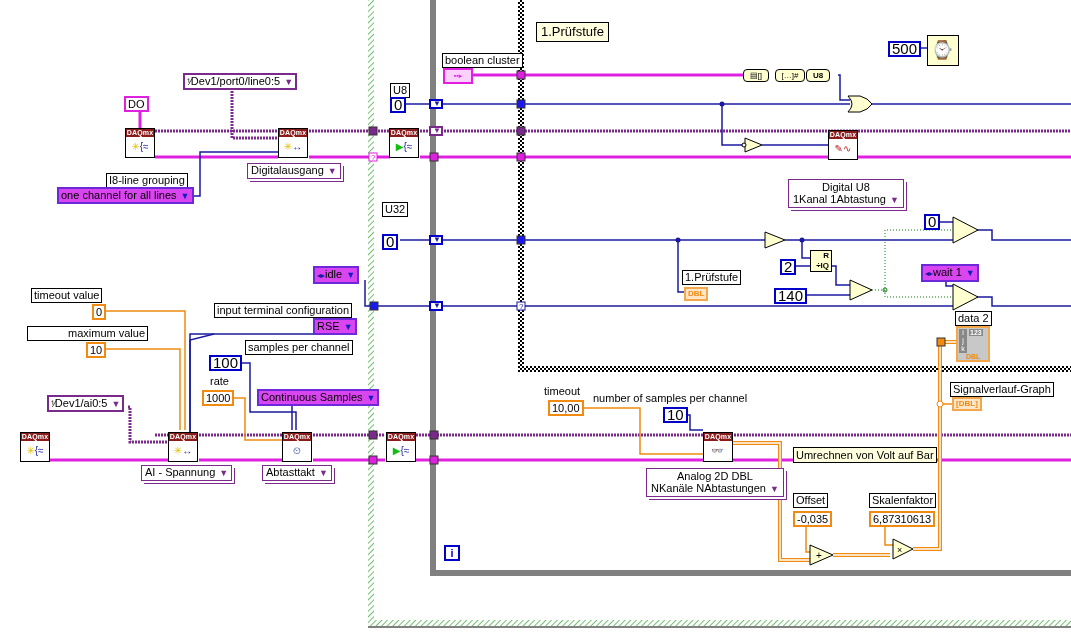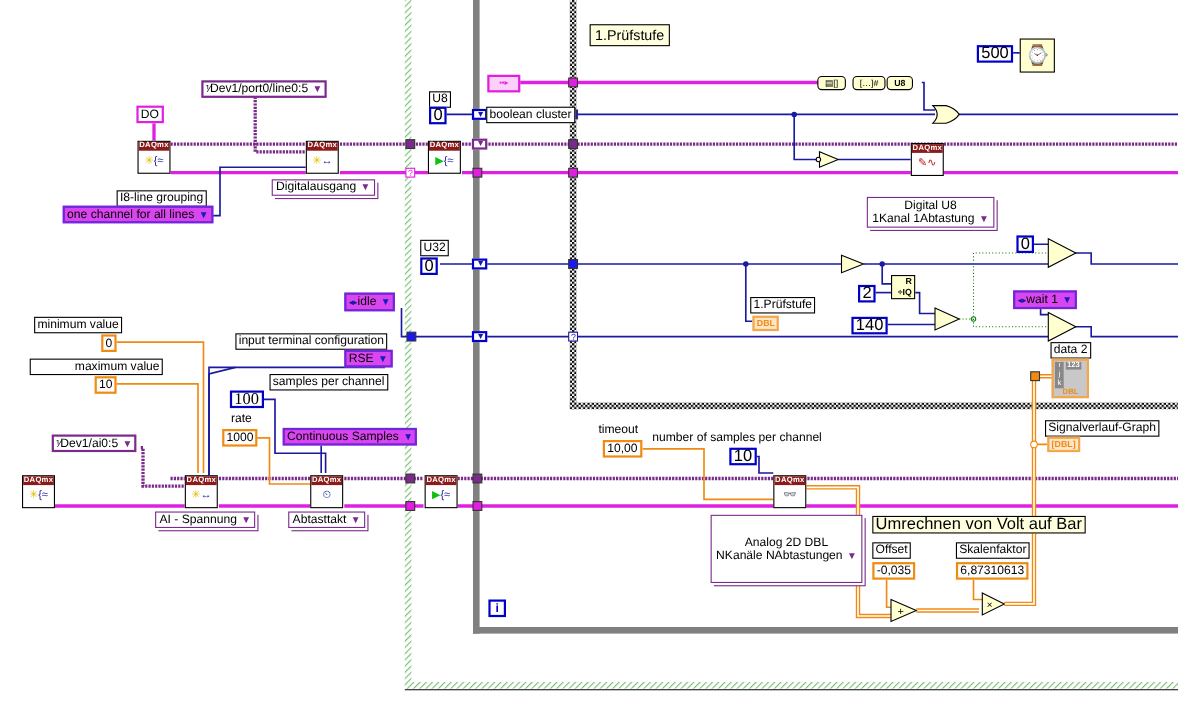--- a/index.html
+++ b/index.html
@@ -188,21 +188,21 @@
     <span style="position:absolute;left:2px;top:-2px;color:#7a2a8a;font-size:8px;">▼</span>
   </div>
 <div class="sr" style="left:429px;top:235px;">
     <span style="position:absolute;left:2px;top:-2px;color:#1a1aa0;font-size:8px;">▼</span>
   </div>
 <div class="sr" style="left:429px;top:301px;">
     <span style="position:absolute;left:2px;top:-2px;color:#1a1aa0;font-size:8px;">▼</span>
   </div>
 
 <div class="cmt" style="left:536px;top:22px;">1.Prüfstufe</div>
-<div class="cmt" style="left:793px;top:469px;font-size:15px;line-height:12px;padding:1px 2px;">Umrechnen von Volt auf Bar</div>
+<div class="cmt" style="left:793px;top:447px;font-size:11px;line-height:12px;padding:1px 2px;">Umrechnen von Volt auf Bar</div>
 
 <div class="const-pink" style="left:124px;top:96px;">DO</div>
 <div class="pring" style="left:183px;top:73px;"><span style="font-size:9px;">⅟</span><span>Dev1/port0/line0:5</span><span class="arr" style="color:#7a2a8a;">▼</span></div>
 <div class="vi" style="left:125px;top:128px;">
     <div class="hdr">DAQmx</div>
     <div class="body"><span style="color:#e0c000;">✳</span><span style="color:#1a1aa0;">{≈</span></div>
   </div>
 <div class="vi" style="left:278px;top:128px;">
     <div class="hdr">DAQmx</div>
     <div class="body"><span style="color:#e0c000;">✳</span><span style="color:#1a1aa0;">↔</span></div>
@@ -211,40 +211,40 @@
 <div class="lbl" style="left:106px;top:173px;">I8-line grouping</div>
 <div class="ring" style="left:57px;top:187px;"><span>one channel for all lines</span><span class="arr">▼</span></div>
 
 <div class="lbl" style="left:390px;top:83px;">U8</div>
 <div class="const-blue" style="left:390px;top:97px;">0</div>
 <div class="vi" style="left:389px;top:128px;">
     <div class="hdr">DAQmx</div>
     <div class="body"><span style="color:#10c010;">▶</span><span style="color:#1a1aa0;">{≈</span></div>
   </div>
 
-<div class="lbl" style="left:442px;top:53px;margin-top:44px;">boolean cluster</div>
+<div class="lbl" style="left:442px;top:53px;">boolean cluster</div>
 <div class="abs" style="left:443px;top:68px;width:26px;height:12px;border:2px solid #e020e0;background:#fbd0fb;font-size:7px;color:#e020e0;text-align:center;line-height:12px;">▪▪▸</div>
 
 <div class="abs" style="left:743px;top:69px;width:24px;height:11px;background:#ffffd0;border:1px solid #000;border-radius:4px;font-size:8px;line-height:11px;text-align:center;">▤[]</div>
 <div class="abs" style="left:775px;top:69px;width:28px;height:11px;background:#ffffd0;border:1px solid #000;border-radius:4px;font-size:8px;line-height:11px;text-align:center;">[…]#</div>
 <div class="abs" style="left:806px;top:69px;width:22px;height:11px;background:#ffffd0;border:1px solid #000;border-radius:4px;font-size:8px;font-weight:bold;line-height:11px;text-align:center;">U8</div>
 
 <div class="const-blue" style="left:888px;top:41px;">500</div>
 <div class="abs" style="left:927px;top:35px;width:30px;height:29px;background:#ffffd0;border:1px solid #000;text-align:center;font-size:18px;line-height:29px;"><span>⌚</span></div>
 
 <div class="vi" style="left:828px;top:130px;">
     <div class="hdr">DAQmx</div>
     <div class="body" style="color:#c02020;">✎∿</div>
   </div>
 <div class="polyring" style="left:788px;top:163px;text-align:center;line-height:12px;padding:1px 4px;margin-top:16px;">
     <div>Digital U8</div>
     <div><span>1Kanal 1Abtastung</span><span class="arr">▼</span></div>
   </div>
 
-<div class="lbl" style="left:382px;top:218px;">U32</div>
+<div class="lbl" style="left:382px;top:202px;">U32</div>
 <div class="const-blue" style="left:382px;top:234px;">0</div>
 <div class="ring" style="left:313px;top:266px;"><span style="color:#1a1aa0;font-size:8px;">◂▸</span><span>idle</span><span class="arr">▼</span></div>
 
 <div class="lbl" style="left:682px;top:270px;">1.Prüfstufe</div>
 <div class="ind" style="left:684px;top:287px;">DBL</div>
 
 <div class="abs" style="left:810px;top:250px;width:22px;height:22px;background:#ffffd0;border:1px solid #000;font-size:8px;font-weight:bold;line-height:10px;text-align:right;padding-right:2px;box-sizing:border-box;">R<br>÷IQ</div>
 <div class="const-blue" style="left:780px;top:259px;">2</div>
 <div class="const-blue" style="left:774px;top:288px;">140</div>
 <div class="const-blue" style="left:924px;top:214px;">0</div>
@@ -253,29 +253,29 @@
 <div class="lbl" style="left:955px;top:311px;">data 2</div>
 <div class="abs" style="left:956px;top:326px;width:34px;height:36px;border:2px solid #f3a64a;background:#c8c8c8;box-sizing:border-box;">
   <div style="position:absolute;left:1px;top:1px;width:8px;font-size:7px;line-height:8px;background:#888;color:#fff;text-align:center;">i<br>j<br>k</div>
   <div style="position:absolute;left:11px;top:1px;font-size:7px;font-weight:bold;background:#888;color:#fff;padding:0 1px;">123</div>
   <div style="position:absolute;left:8px;bottom:0;font-size:7px;font-weight:bold;color:#f08a10;">DBL</div>
 </div>
 
 <div class="lbl" style="left:950px;top:382px;">Signalverlauf-Graph</div>
 <div class="ind" style="left:952px;top:397px;">[<span>DBL</span>]</div>
 
-<div class="lbl" style="left:31px;top:288px;">minimum value</div>
+<div class="lbl" style="left:31px;top:288px;">timeout value</div>
 <div class="const-orange" style="left:92px;top:304px;">0</div>
 <div class="lbl" style="left:27px;top:326px;padding-left:40px;">maximum value</div>
 <div class="const-orange" style="left:86px;top:342px;">10</div>
 
 <div class="lbl" style="left:214px;top:303px;">input terminal configuration</div>
 <div class="ring" style="left:313px;top:318px;"><span>RSE</span><span class="arr">▼</span></div>
 <div class="lbl" style="left:205px;top:340px;margin-left:40px;">samples per channel</div>
-<div class="const-blue" style="left:209px;top:355px;font-family:Liberation Serif, serif;">100</div>
+<div class="const-blue" style="left:209px;top:355px;">100</div>
 <div class="lbl-plain" style="left:210px;top:375px;">rate</div>
 <div class="const-orange" style="left:202px;top:390px;">1000</div>
 <div class="ring" style="left:257px;top:389px;"><span>Continuous Samples</span><span class="arr">▼</span></div>
 
 <div class="pring" style="left:47px;top:395px;"><span style="font-size:9px;">⅟</span><span>Dev1/ai0:5</span><span class="arr" style="color:#7a2a8a;">▼</span></div>
 
 <div class="vi" style="left:20px;top:432px;">
     <div class="hdr">DAQmx</div>
     <div class="body"><span style="color:#e0c000;">✳</span><span style="color:#1a1aa0;">{≈</span></div>
   </div>
@@ -296,21 +296,21 @@
   </div>
 
 <div class="lbl-plain" style="left:544px;top:385px;">timeout</div>
 <div class="const-orange" style="left:548px;top:400px;">10,00</div>
 <div class="lbl-plain" style="left:593px;top:392px;">number of samples per channel</div>
 <div class="const-blue" style="left:663px;top:407px;">10</div>
 <div class="vi" style="left:703px;top:432px;">
     <div class="hdr">DAQmx</div>
     <div class="body" style="color:#1a1aa0;">👓</div>
   </div>
-<div class="polyring" style="left:646px;top:468px;text-align:center;line-height:12px;padding:18px 4px;">
+<div class="polyring" style="left:646px;top:468px;text-align:center;line-height:12px;padding:1px 4px;">
     <div>Analog 2D DBL</div>
     <div><span>NKanäle NAbtastungen</span><span class="arr">▼</span></div>
   </div>
 
 <div class="lbl" style="left:793px;top:493px;">Offset</div>
 <div class="const-orange" style="left:793px;top:511px;">-0,035</div>
 <div class="lbl" style="left:869px;top:493px;">Skalenfaktor</div>
 <div class="const-orange" style="left:869px;top:511px;">6,87310613</div>
 
 <div class="abs" style="left:444px;top:545px;width:12px;height:12px;border:2px solid #0000c8;background:#fff;color:#0000c8;font-size:11px;font-weight:bold;line-height:12px;text-align:center;">i</div>

